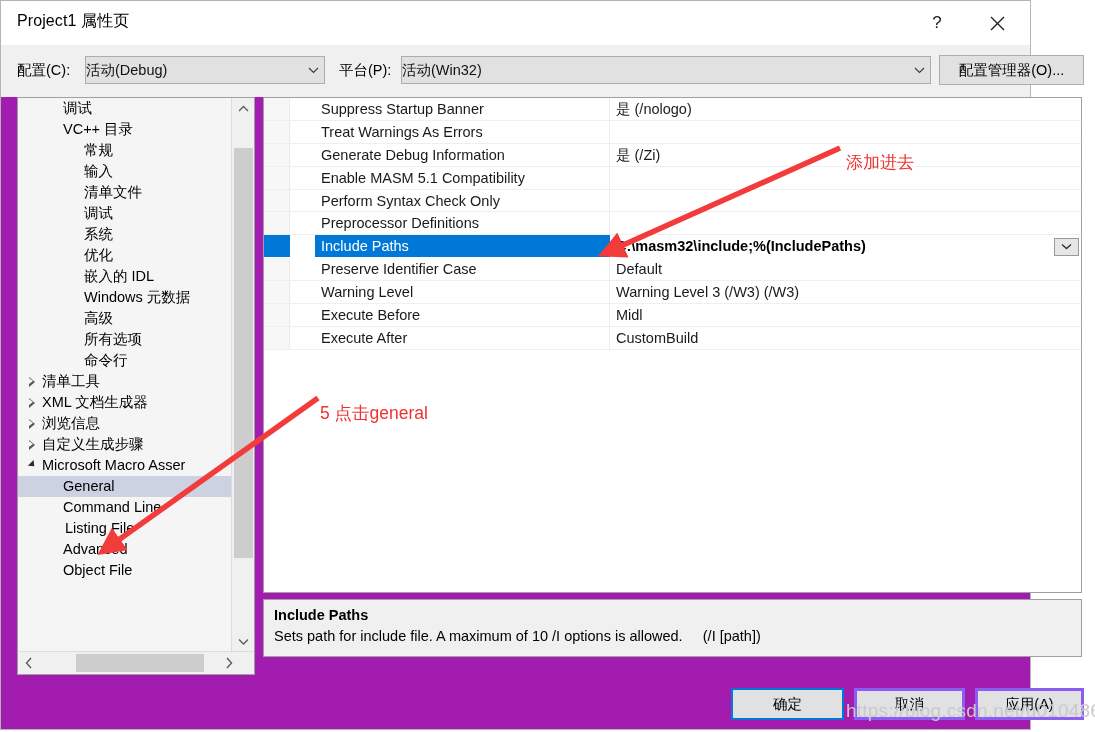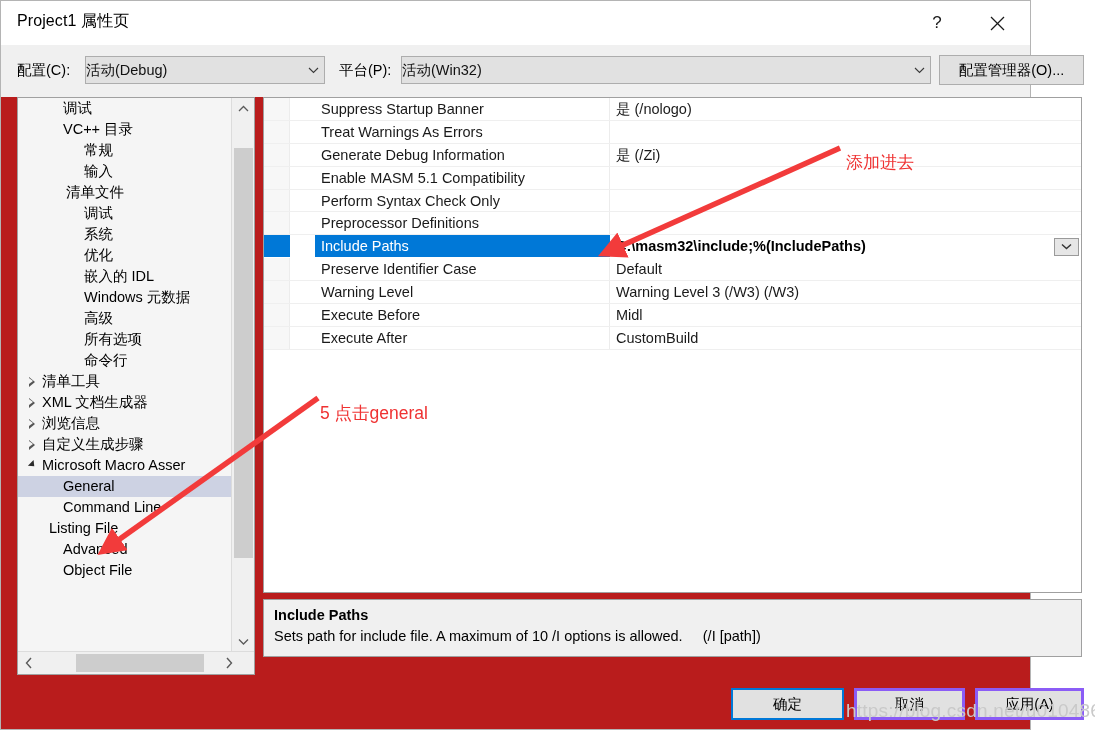--- a/index.html
+++ b/index.html
@@ -15,21 +15,21 @@
     position: relative;
     -webkit-font-smoothing: antialiased;
   }
 
   
   #dialog {
     position: absolute;
     left: 0; top: 0;
     width: 1031px; height: 730px;
     border: 1px solid #b4b4b4;
-    background: #b91c1c;
+    background: #a21caf;
     box-sizing: border-box;
   }
 
   
   #titlebar {
     position: absolute; left: 0; top: 0;
     width: 100%; height: 44px;
     background: #ffffff;
     box-sizing: border-box;
   }
@@ -428,21 +428,21 @@
         <div class="tnode">
           <span class="tlabel" style="left: 45px;">VC++ 目录</span>
         </div>
         <div class="tnode">
           <span class="tlabel" style="left: 66px;">常规</span>
         </div>
         <div class="tnode">
           <span class="tlabel" style="left: 66px;">输入</span>
         </div>
         <div class="tnode">
-          <span class="tlabel" style="left: 48px;">清单文件</span>
+          <span class="tlabel" style="left: 66px;">清单文件</span>
         </div>
         <div class="tnode">
           <span class="tlabel" style="left: 66px;">调试</span>
         </div>
         <div class="tnode">
           <span class="tlabel" style="left: 66px;">系统</span>
         </div>
         <div class="tnode">
           <span class="tlabel" style="left: 66px;">优化</span>
         </div>
@@ -491,21 +491,21 @@
           </span>
           <span class="tlabel" style="left: 24px;">Microsoft Macro Asser</span>
         </div>
         <div class="tnode sel">
           <span class="tlabel" style="left: 45px;">General</span>
         </div>
         <div class="tnode">
           <span class="tlabel" style="left: 45px;">Command Line</span>
         </div>
         <div class="tnode">
-          <span class="tlabel" style="left: 31px; text-align: right;">Listing File</span>
+          <span class="tlabel" style="left: 47px; text-align: right;">Listing File</span>
         </div>
         <div class="tnode">
           <span class="tlabel" style="left: 45px;">Advanced</span>
         </div>
         <div class="tnode">
           <span class="tlabel" style="left: 45px;">Object File</span>
         </div>
       </div>
 
     <div id="tree-vscroll">

